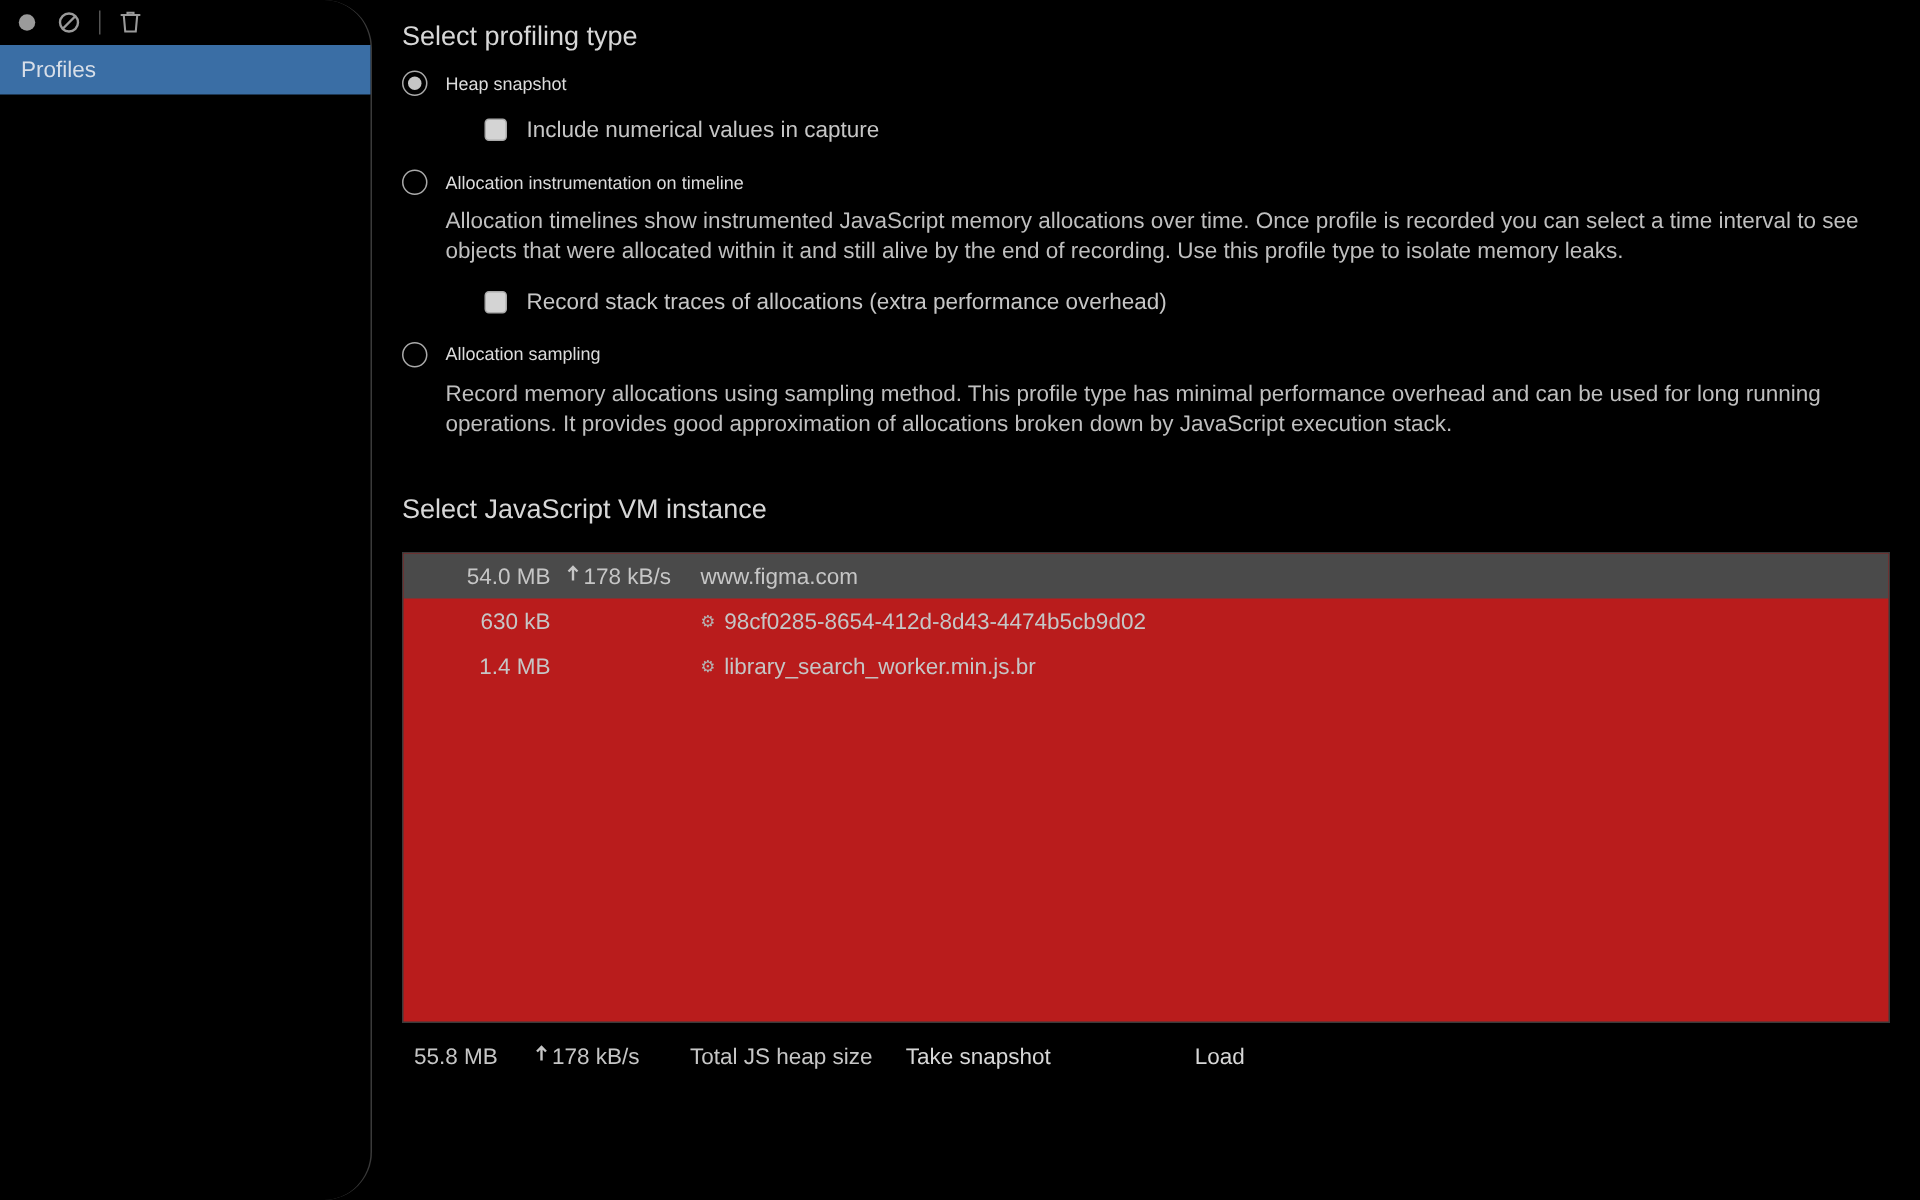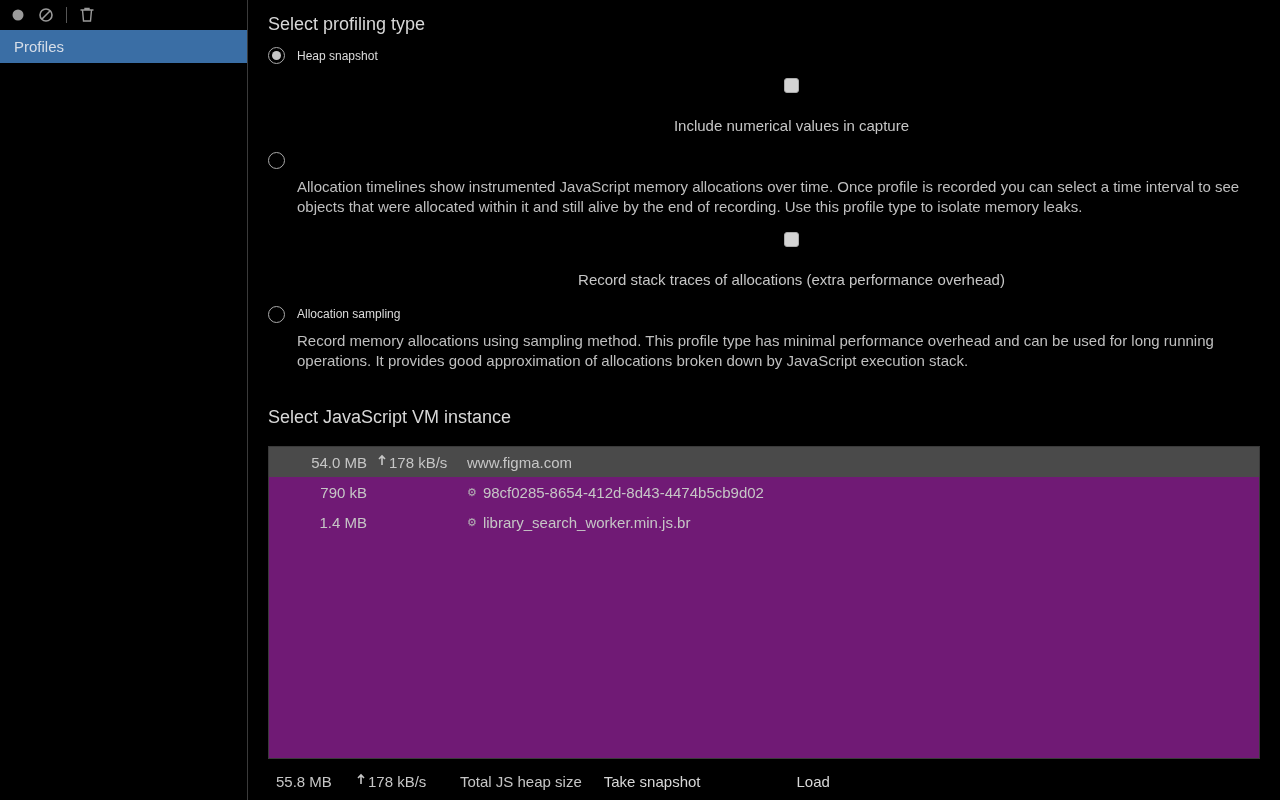--- a/index.html
+++ b/index.html
@@ -1,35 +1,35 @@
 <!DOCTYPE html>
 <html><head>
 <meta charset="utf-8">
 <style>
   * { box-sizing: border-box; margin: 0; padding: 0; }
   html, body { width: 1280px; height: 800px; background: #000; color: #c6c6c6; font-family: "Helvetica Neue", Arial, sans-serif; font-size: 15px; overflow: hidden; }
   .app { display: flex; width: 100%; height: 100%; }
-  .sidebar { width: 248px; background: #000; border-right: 1px solid #3a3a3a; display: flex; flex-direction: column; }
+  .sidebar { width: 248px; background: #000; border-right: 1px solid #3a3a3a; display: flex; flex-direction: column; border-radius: 32px; }
   .toolbar { height: 30px; display: flex; align-items: center; gap: 12px; padding: 0 10px; }
   .tb-btn { width: 16px; height: 16px; display: inline-flex; align-items: center; justify-content: center; color: #9a9a9a; cursor: pointer; }
   .tb-sep { width: 1px; height: 16px; background: #555; display: inline-block; }
   .sidebar-item { padding: 8px 14px; color: #d7dee8; }
   .sidebar-item.active { background: #3a6ea5; }
   .main { flex: 1; display: flex; flex-direction: column; padding: 0; }
   .section-title { font-size: 18px; color: #d7d7d7; margin: 18px 0 12px 20px; font-weight: 400; }
   .section-title.first { margin-top: 14px; }
   .option { margin: 0 20px 18px 20px; }
   .opt-head { display: flex; align-items: center; gap: 12px; }
   .radio { width: 17px; height: 17px; border: 1px solid #aaa; border-radius: 50%; display: inline-flex; align-items: center; justify-content: center; flex-shrink: 0; cursor: pointer; }
   .radio.checked::after { content: ""; width: 9px; height: 9px; background: #c6c6c6; border-radius: 50%; }
   .opt-title { font-size: 12px; color: #dcdcdc; }
   .opt-desc { margin: 8px 0 0 29px; color: #bfbfbf; line-height: 1.35; }
-  .sub-check { margin: 14px 0 0 55px; display: flex; align-items: center; gap: 24px; flex-direction: column; }
+  .sub-check { margin: 14px 0 0 55px; display: flex; align-items: center; gap: 13px; }
   .checkbox { width: 15px; height: 15px; border: 1px solid #aaa; border-radius: 3px; background: #d4d4d4; flex-shrink: 0; cursor: pointer; }
-  .vm-box { margin: 6px 20px 0 20px; border: 1px solid #3a3a3a; height: 314px; background: #701a75; overflow: hidden; }
+  .vm-box { margin: 6px 20px 0 20px; border: 1px solid #3a3a3a; height: 314px; background: #b91c1c; overflow: hidden; }
   .vm-row { display: flex; align-items: center; height: 30px; padding: 0 8px; }
   .vm-row.sel { background: #4a4a4a; }
   .col-size { width: 100px; text-align: right; padding-right: 10px; }
   .col-rate { width: 90px; display: flex; align-items: flex-start; gap: 2px; }
   .col-name { flex: 1; display: flex; align-items: center; gap: 6px; }
   .gear-icon { font-size: 11px; color: #b5b5b5; }
   .footer { padding: 14px 28px 10px 28px; display: flex; flex-direction: row; gap: 22px; }
   .foot-line { display: flex; align-items: center; }
   .actions { display: flex; gap: 96px; padding-left: 0; }
   .action { color: #d7d7d7; cursor: pointer; }
@@ -74,20 +74,21 @@
       </div>
       <div class="sub-check">
         <span class="checkbox"></span>
         <span>Include numerical values in capture</span>
       </div>
     </div>
 
     <div class="option">
       <div class="opt-head">
         <span class="radio"></span>
+        <span class="opt-title">Allocation instrumentation on timeline</span>
       </div>
       <div class="opt-desc">Allocation timelines show instrumented JavaScript memory allocations over time. Once profile is recorded you can select a time interval to see objects that were allocated within it and still alive by the end of recording. Use this profile type to isolate memory leaks.</div>
       <div class="sub-check">
         <span class="checkbox"></span>
         <span>Record stack traces of allocations (extra performance overhead)</span>
       </div>
     </div>
 
     <div class="option">
       <div class="opt-head">
@@ -104,21 +105,21 @@
         <span class="col-size">54.0 MB</span>
         <span class="col-rate">
           <svg width="10" height="12" viewBox="0 0 10 12">
               <path d="M5 11V2M2 5l3-3 3 3" fill="none" stroke="#c6c6c6" stroke-width="1.6"></path>
             </svg>
           <span>178 kB/s</span>
         </span>
         <span class="col-name">www.figma.com</span>
       </div>
       <div class="vm-row">
-        <span class="col-size">790 kB</span>
+        <span class="col-size">630 kB</span>
         <span class="col-rate"></span>
         <span class="col-name">
           <span class="gear-icon">⚙</span>
           <span>98cf0285-8654-412d-8d43-4474b5cb9d02</span>
         </span>
       </div>
       <div class="vm-row">
         <span class="col-size">1.4 MB</span>
         <span class="col-rate"></span>
         <span class="col-name">

